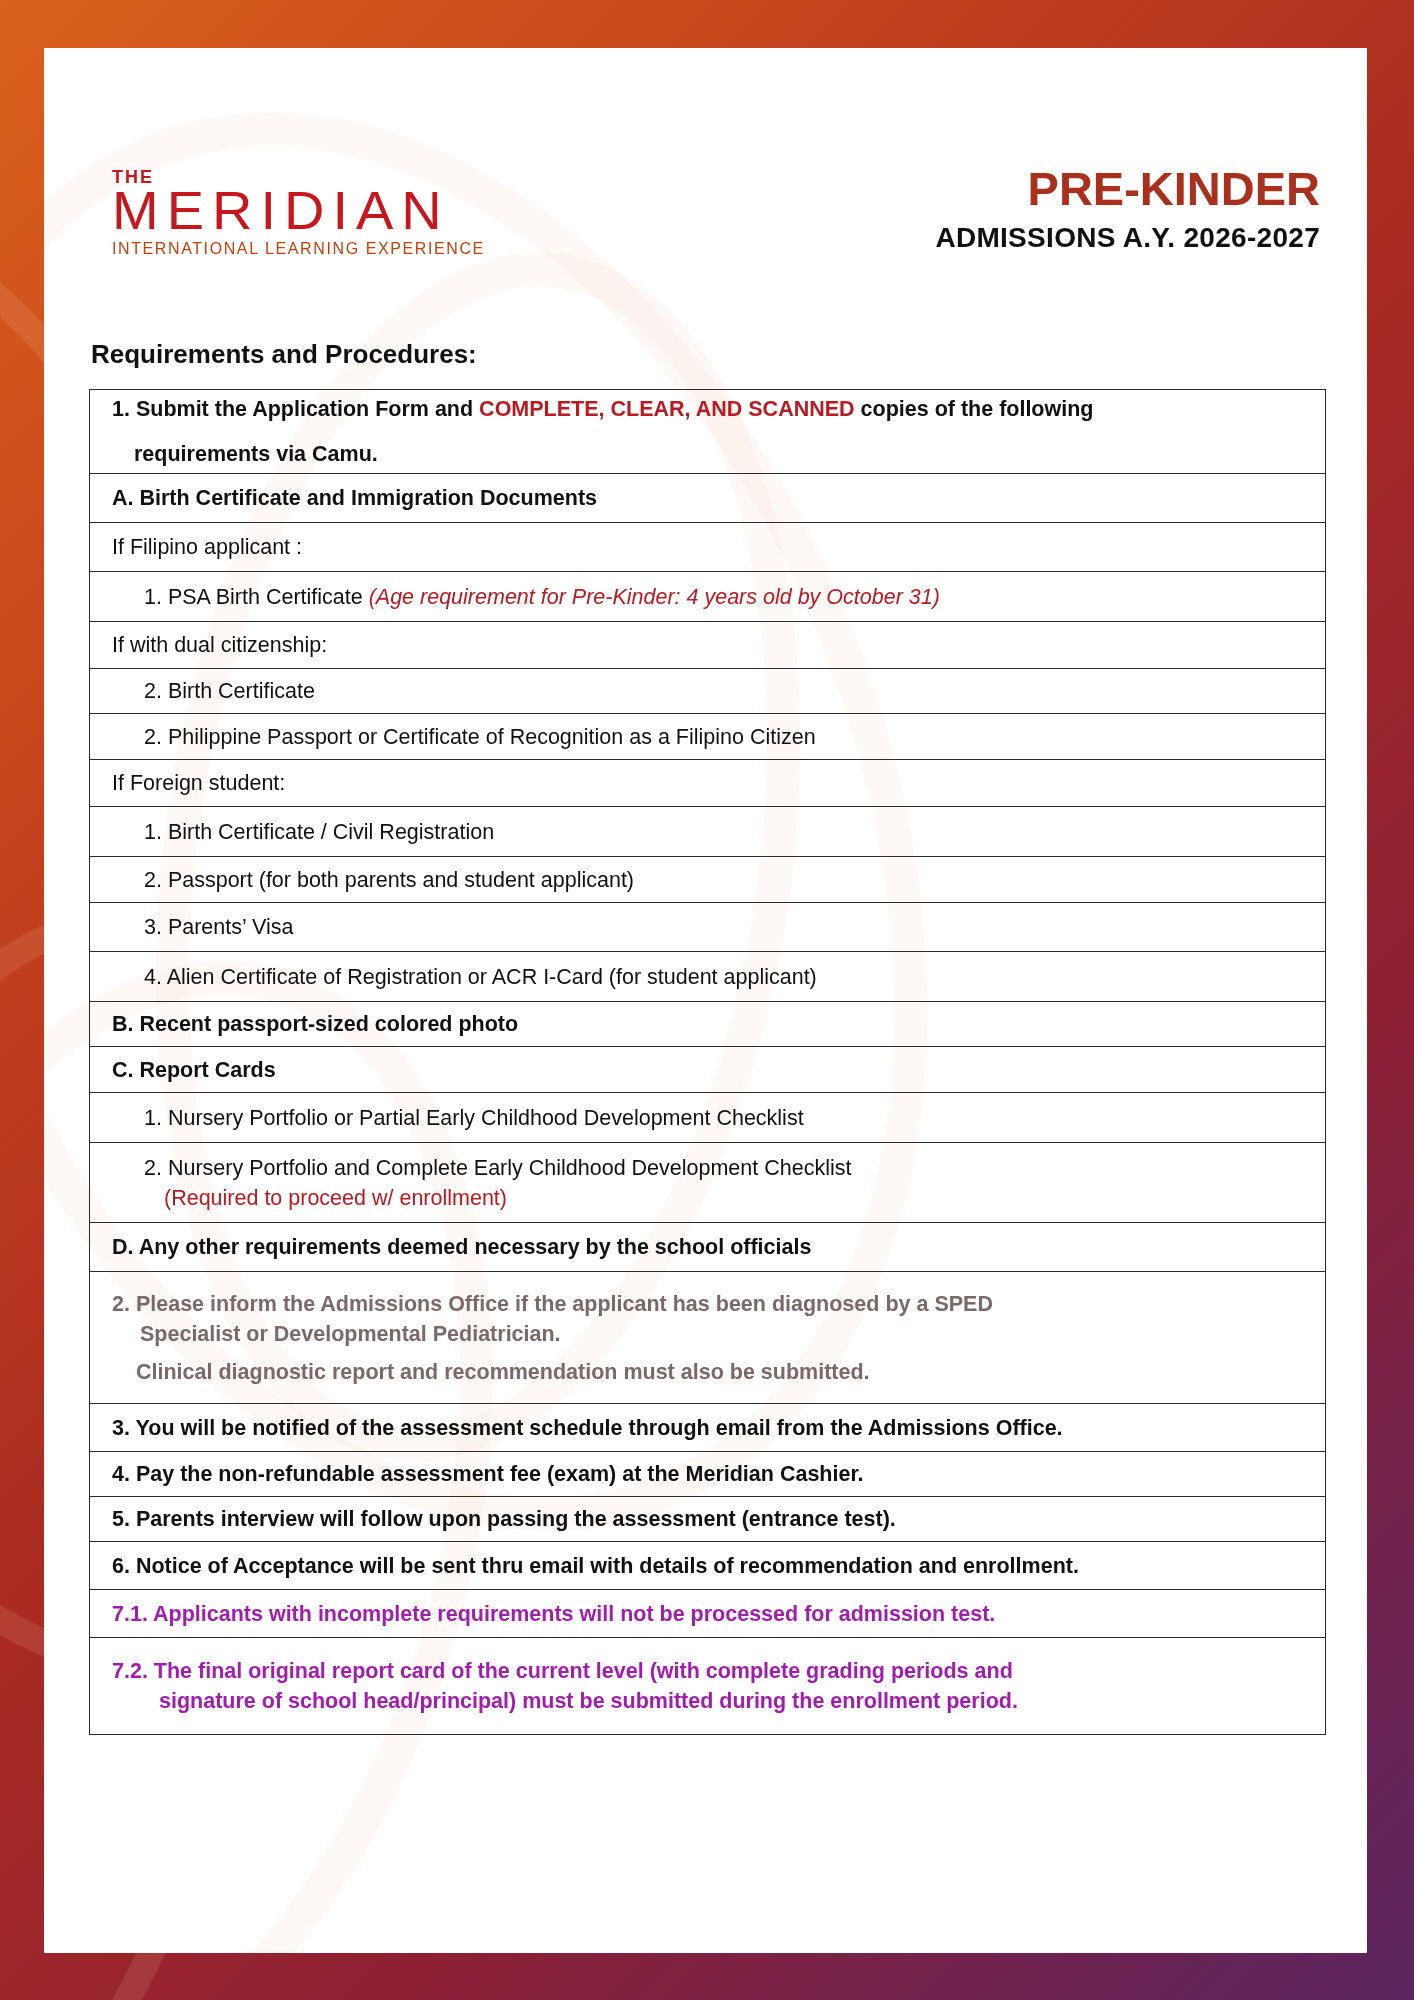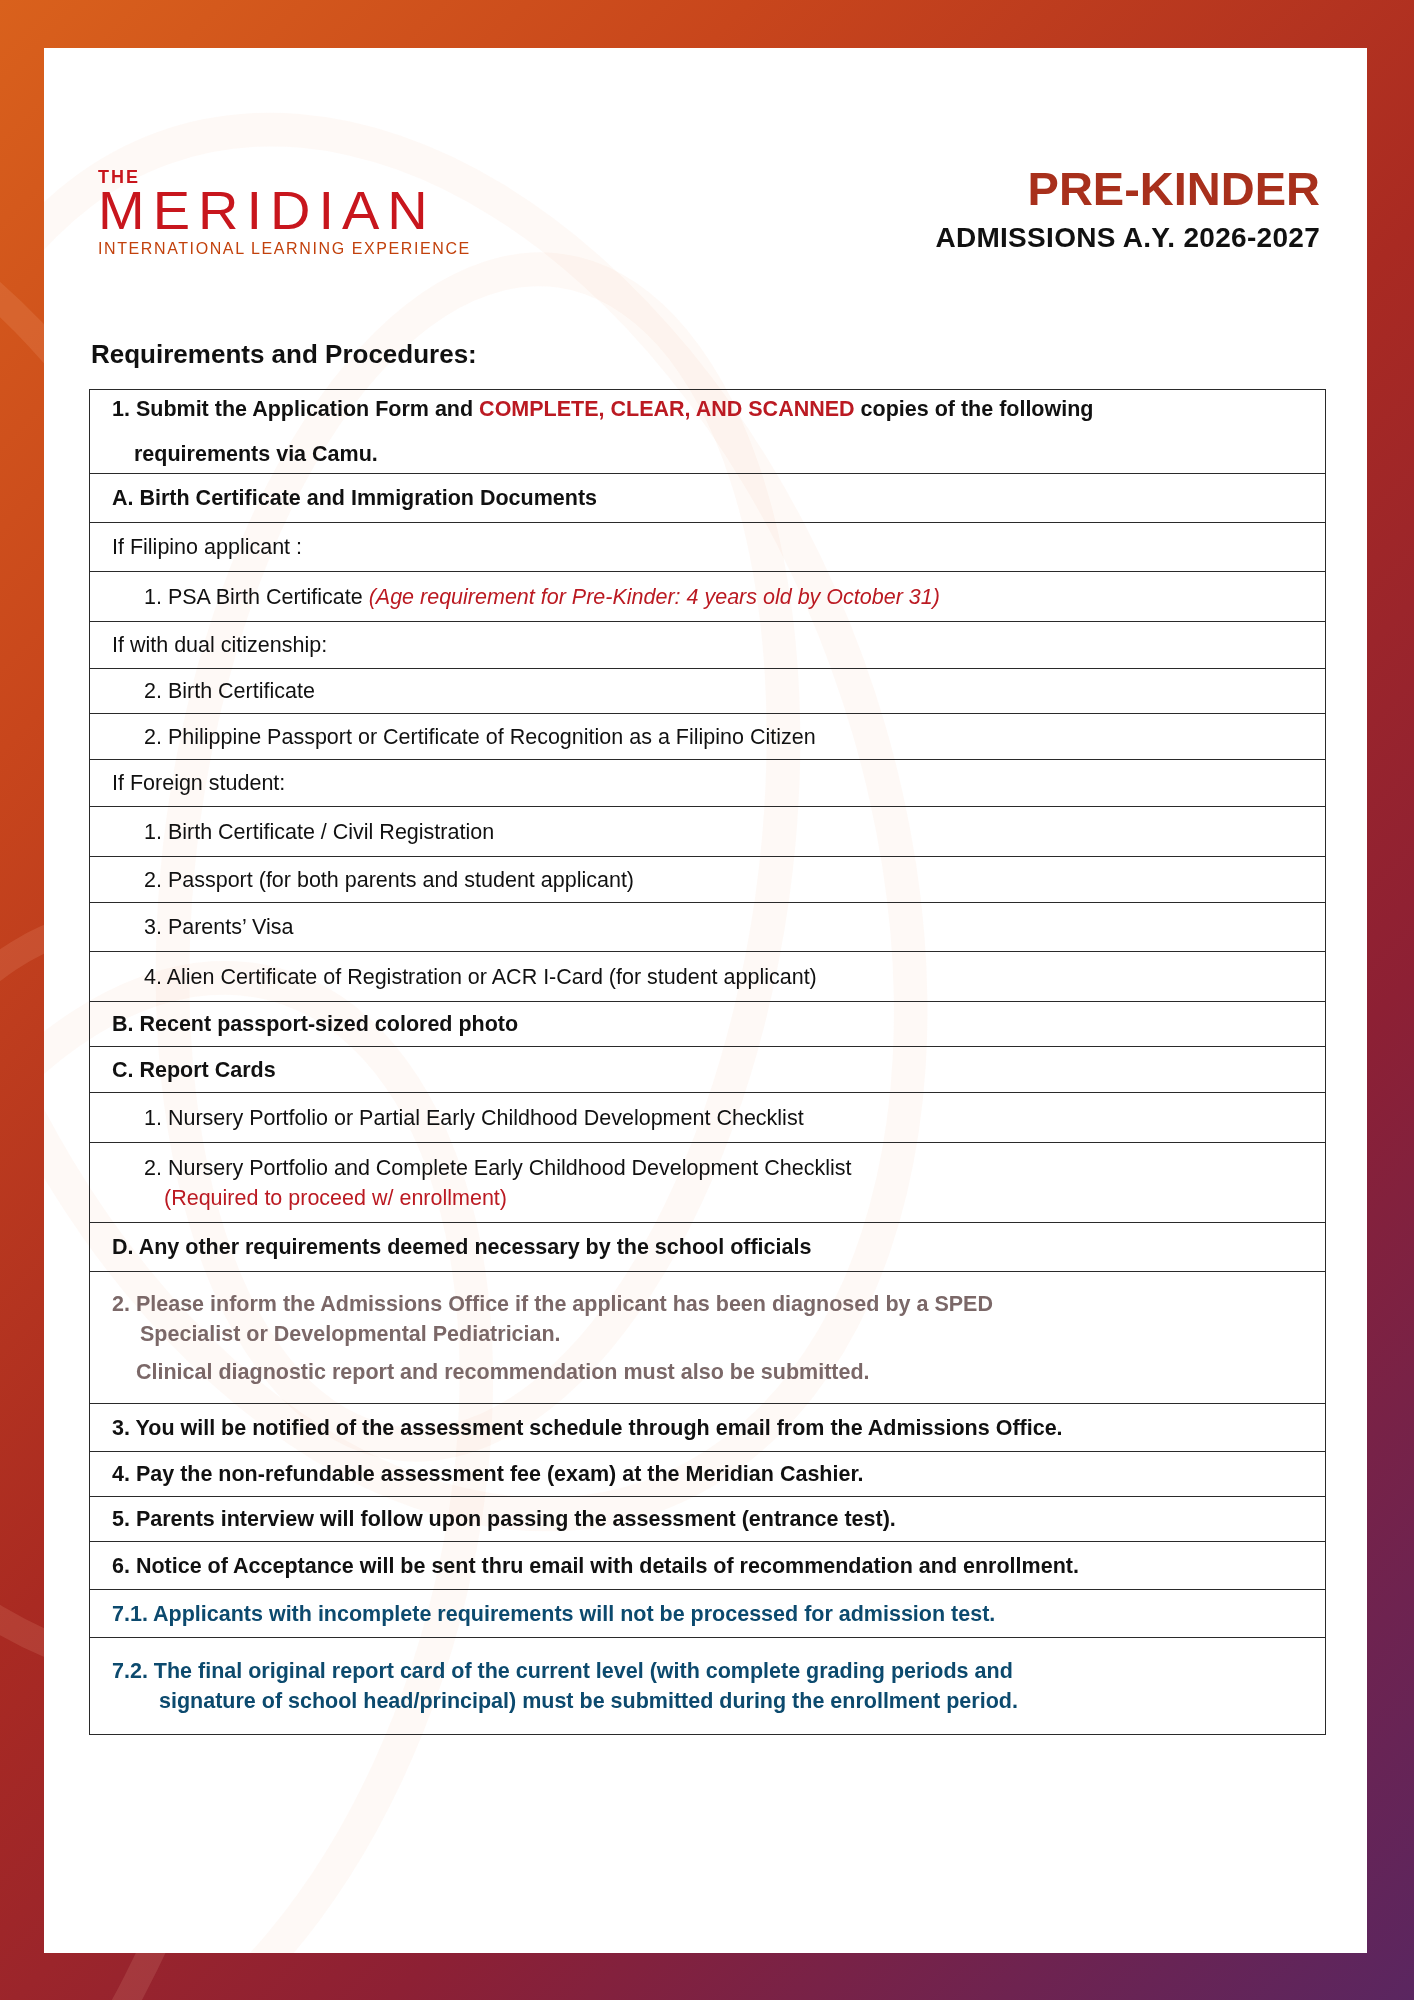--- a/index.html
+++ b/index.html
@@ -15,21 +15,21 @@
   }
   .card {
     position: absolute; left: 44px; top: 48px; width: 1323px; height: 1905px;
     background: #ffffff; overflow: hidden;
   }
   .card-sweep {
     position: absolute; border-radius: 50%;
     border: 34px solid rgba(244, 200, 170, 0.10);
     pointer-events: none;
   }
-  .logo { position: absolute; left: 54px; top: 120px; width: 360px; }
+  .logo { position: absolute; left: 68px; top: 120px; width: 360px; }
   .logo-the { color: #c8161d; font-weight: bold; font-size: 18px; letter-spacing: 2px; line-height: 18px; }
   .logo-main { color: #c8161d; font-size: 56px; letter-spacing: 8px; line-height: 52px; font-weight: normal; margin-top: 0px; transform: scaleY(0.95); transform-origin: left top; }
   .logo-sub { color: #c2410c; font-size: 16px; letter-spacing: 1.6px; line-height: 16px; margin-top: 3px; white-space: nowrap; }
   .level {
     position: absolute; right: 47px; top: 120px; text-align: right;
     color: #a8301c; font-weight: bold; font-size: 47px; line-height: 42px;
   }
   .ay {
     position: absolute; right: 47px; top: 173px; text-align: right;
     color: #111; font-weight: bold; font-size: 28px; line-height: 34px; letter-spacing: 0.3px;
@@ -43,21 +43,21 @@
     border: 1.5px solid #2a2a2a; border-bottom: none;
   }
   .row {
     border-bottom: 1.5px solid #2a2a2a;
     box-sizing: border-box; padding: 0 22px;
     display: flex; flex-direction: column; justify-content: center;
     font-size: 21.5px; line-height: 30px; color: #111;
   }
   .row.bold { font-weight: bold; gap: 15px; }
   .row.sub { padding-left: 54px; }
-  .row.red-bold { font-weight: bold; color: #0c4a6e; }
+  .row.red-bold { font-weight: bold; color: #a21caf; }
   .row.gray-bold { font-weight: bold; color: #7b6868; }
   .hl-red { color: #bb1a22; }
   .it-red { color: #bb1a22; font-style: italic; }
   .indent1 { padding-left: 22px; }
   .indent2 { padding-left: 20px; }
   .indent3 { padding-left: 47px; }
 </style>
 </head>
 <body>
 

